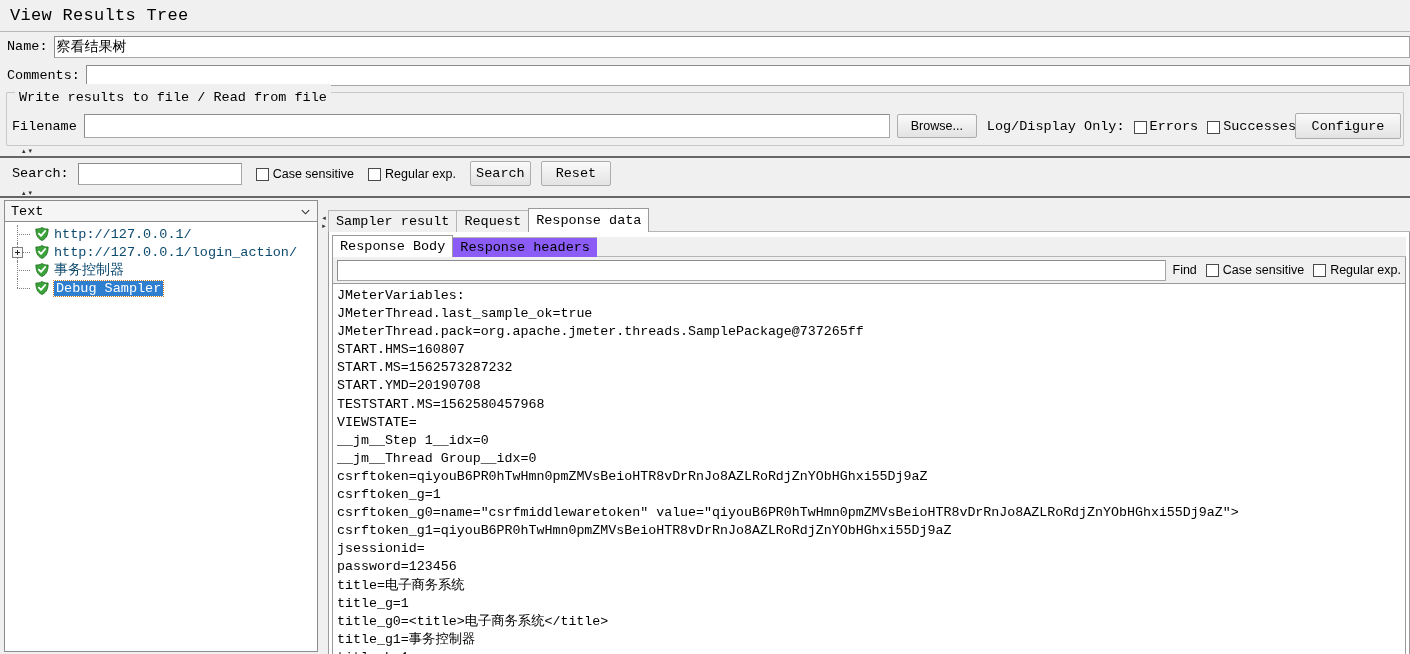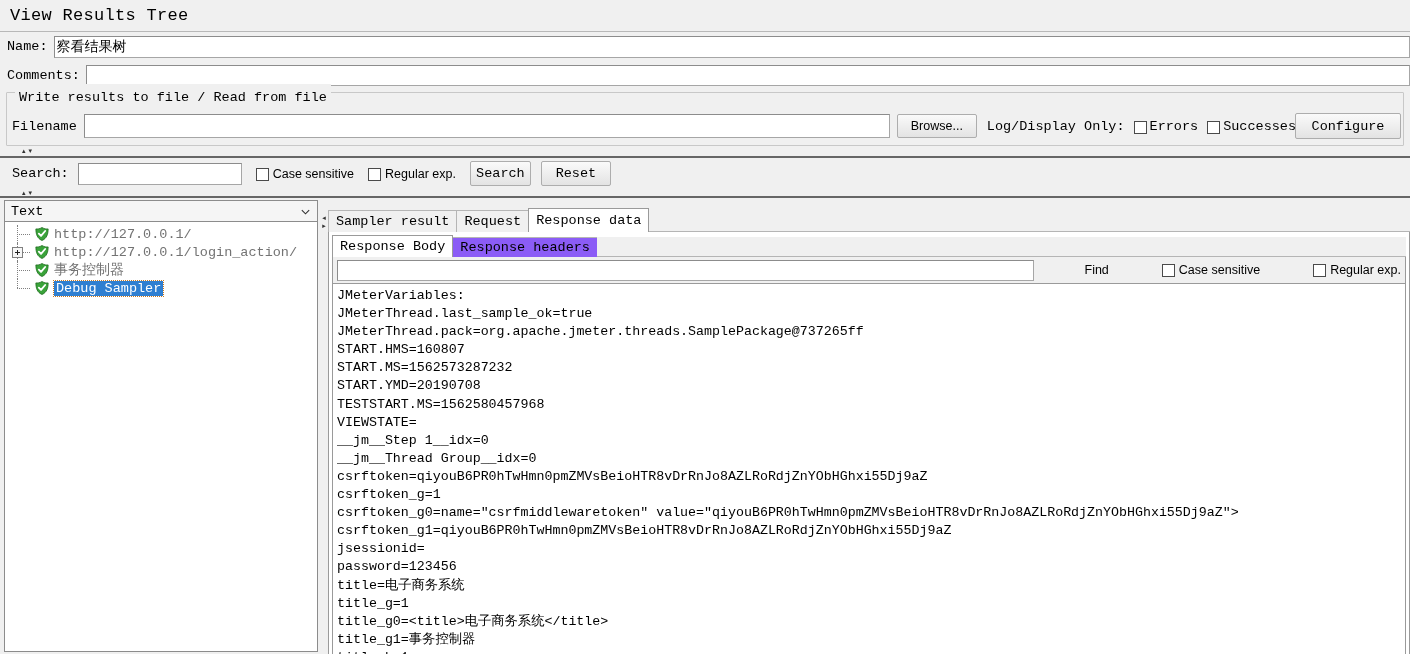--- a/index.html
+++ b/index.html
@@ -239,21 +239,21 @@
   }
   .expander:after {
     content: ""; position: absolute; left: 4px; top: 2px;
     width: 1px; height: 5px; background: #222;
   }
   .shield {
     flex: 0 0 auto; width: 14px; height: 14px; margin-right: 5px;
   }
   .tree-label {
     font-family: "Liberation Mono", "DejaVu Sans Mono", monospace;
-    font-size: 13.5px; color: #737373; white-space: nowrap;
+    font-size: 13.5px; color: #0c4a6e; white-space: nowrap;
   }
   .tree-label.cjk { font-family: "Liberation Sans", sans-serif; font-size: 14px; }
   .tree-label.selected {
     background: #2f7fd1;
     color: #ffffff;
     outline: 1px dotted #c87820;
     padding: 0 2px;
   }
 
   
@@ -329,21 +329,20 @@
   .subtab-fill { flex: 1 1 auto; height: 20px; background: #f0f0f0; border-bottom: 1px solid #b5b5b5; }
 
   .find-bar {
     position: relative;
     height: 27px; width: 100%;
     background: #f0f0f0;
     border: 1px solid #9a9a9a;
     border-top: none;
     display: flex; align-items: center;
     padding: 0 4px;
-    gap: 44px;
   }
   .find-input {
     flex: 1 1 auto; height: 21px;
     background: #ffffff;
     border: 1px solid #a6a6a6;
     border-top-color: #8c8c8c; border-left-color: #8c8c8c;
   }
   .find-label {
     font-family: "Liberation Sans", sans-serif;
     font-size: 12.5px; color: #000; margin-left: 7px; white-space: nowrap;

